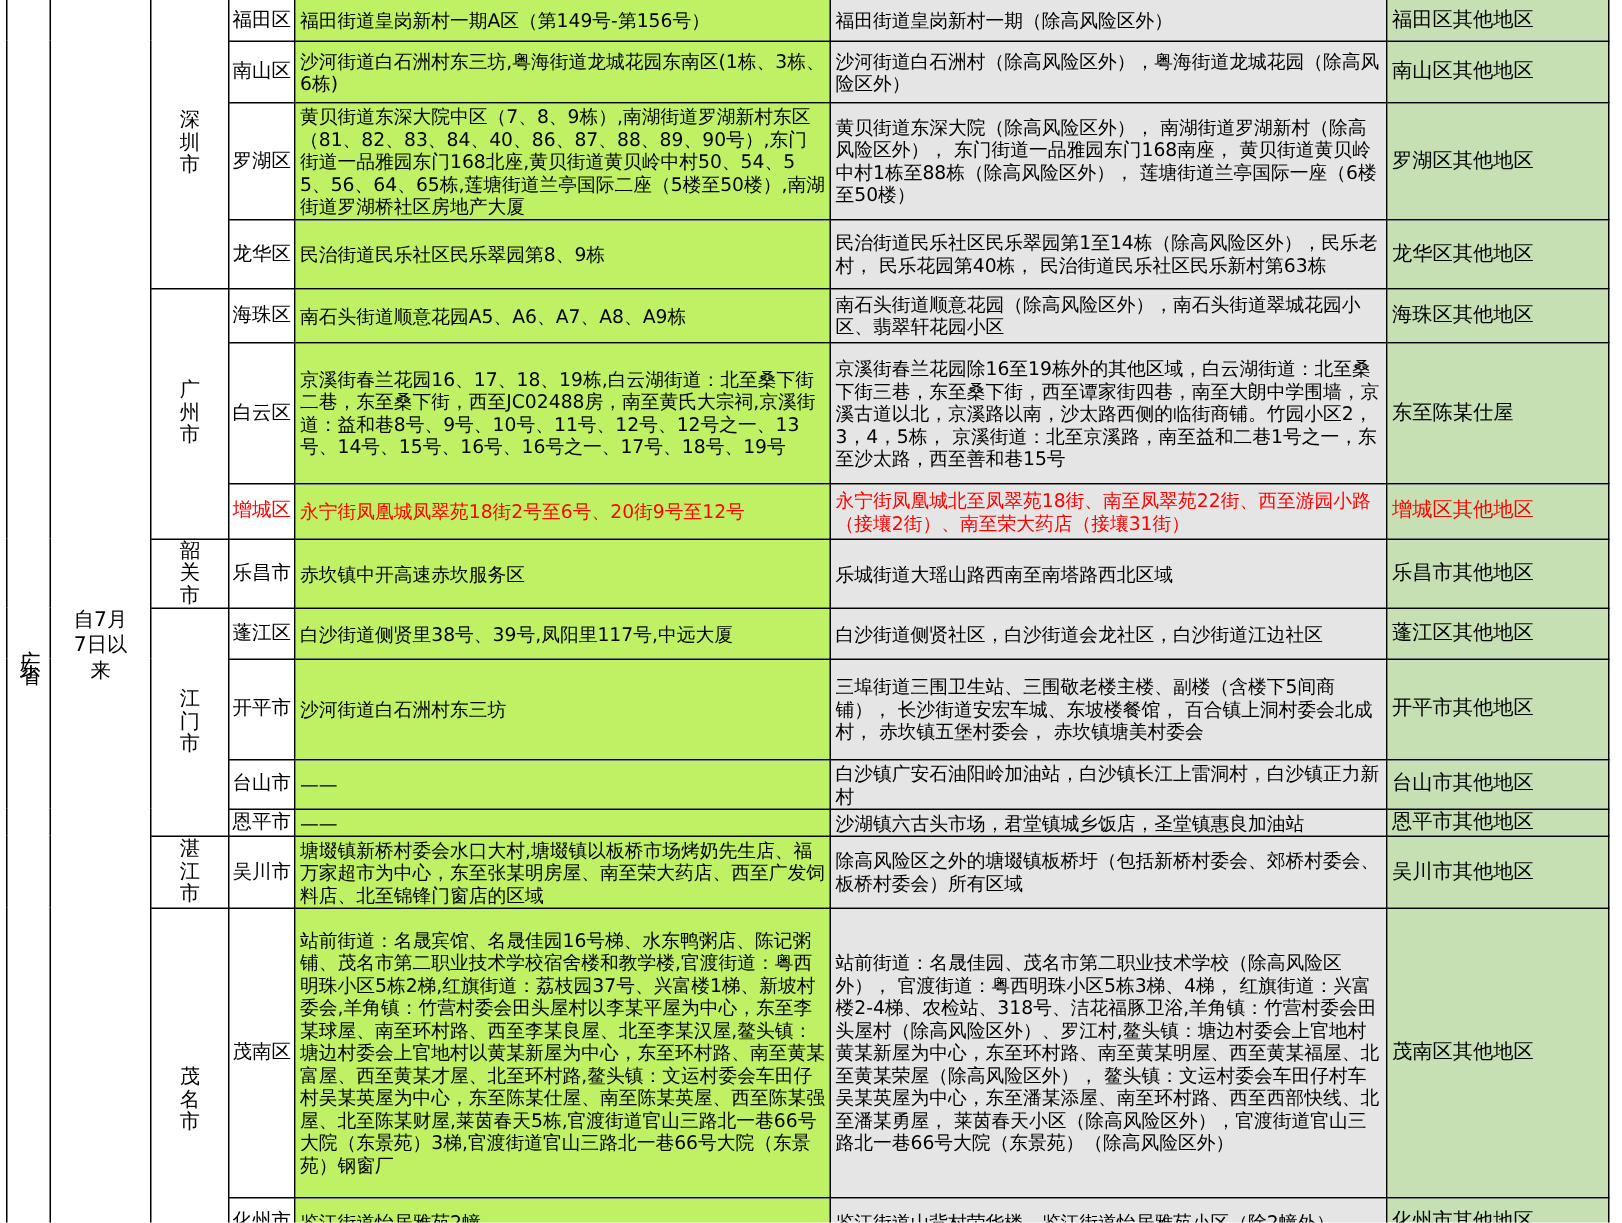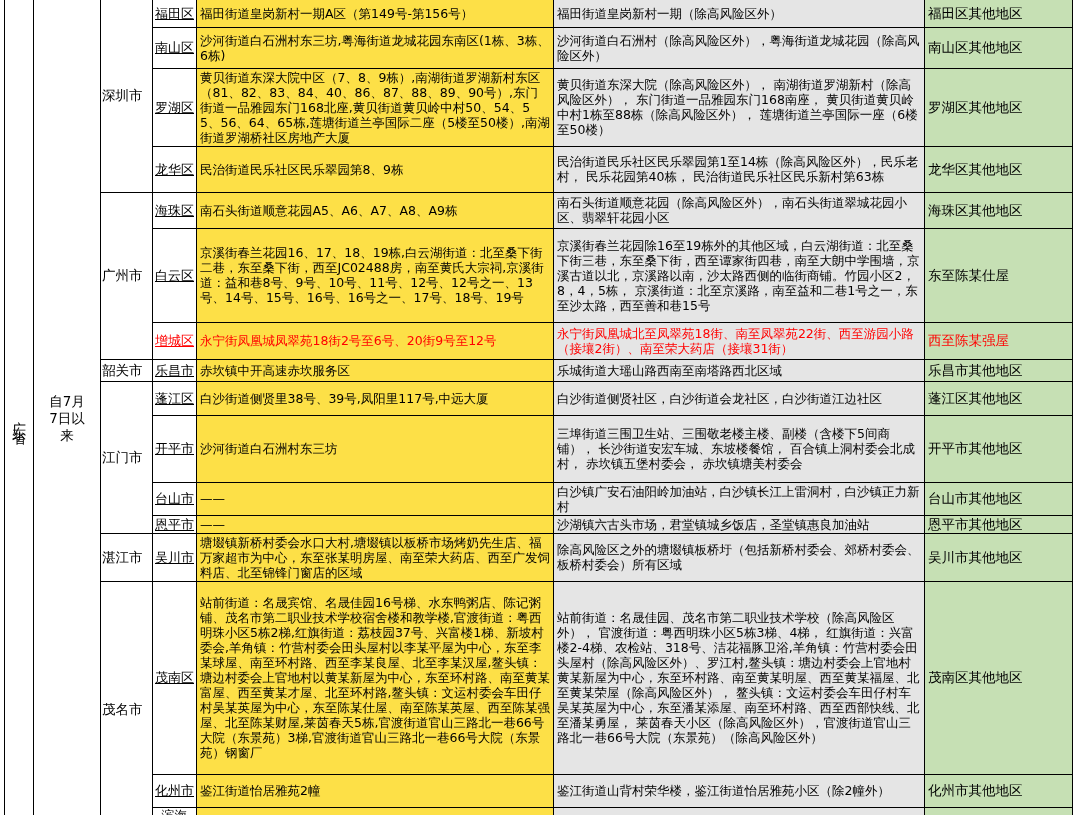--- a/index.html
+++ b/index.html
@@ -5,24 +5,24 @@
   html,body{margin:0;padding:0;background:#fff;}
   body{width:1081px;height:815px;overflow:hidden;font-family:"DejaVu Sans",sans-serif;}
   .sheet{padding-left:4px;}
   table{border-collapse:collapse;table-layout:fixed;width:1068px;}
   td{border:1px solid #000;overflow:hidden;vertical-align:middle;padding:1px 3px;
      font-size:12.5px;line-height:15px;color:#000;word-break:break-all;}
   tr.r0 td{border-top:none;}
   td.province{text-align:center;background:#fff;padding:0;}
   td.province span{writing-mode:vertical-rl;text-orientation:upright;letter-spacing:5px;font-size:14px;}
   td.period{text-align:center;background:#fff;padding:0 11px;font-size:13.5px;line-height:17px;}
-  td.city{text-align:left;background:#fff;font-size:13.5px;padding:0 1px;}
-  td.district{text-align:center;background:#fff;font-size:13px;padding:0 1px;text-decoration:underline;}
+  td.city{text-align:center;background:#fff;font-size:13.5px;padding:0 18px;}
+  td.district{text-align:center;background:#fff;font-size:13px;padding:0 1px;}
   td.district.clip2{padding:0 8px;}
-  td.high{background:#fde047;}
+  td.high{background:#bef264;}
   td.medium{background:#e5e5e5;}
   td.other{background:#C6E0B4;font-size:13.5px;margin-left:40px;}
   tr.alert td{color:#FF0000;}
   tr.hr0{height:27px} tr.hr1{height:41px} tr.hr2{height:72px} tr.hr3{height:46px}
   tr.hr4{height:36px} tr.hr5{height:94px} tr.hr6{height:37px} tr.hr7{height:22px}
   tr.hr8{height:34px} tr.hr9{height:67px} tr.hr10{height:33px} tr.hr11{height:17px}
   tr.hr12{height:45px} tr.hr13{height:193px} tr.hr14{height:33px} tr.hr15{height:18px}
 </style>
 </head>
 <body>
@@ -69,28 +69,28 @@
 <tr class="hr4">
   <td class="city" rowspan="3">广州市</td>
   <td class="district">海珠区</td>
   <td class="high">南石头街道顺意花园A5、A6、A7、A8、A9栋</td>
   <td class="medium">南石头街道顺意花园（除高风险区外），南石头街道翠城花园小区、翡翠轩花园小区</td>
   <td class="other">海珠区其他地区</td>
 </tr>
 <tr class="hr5">
   <td class="district">白云区</td>
   <td class="high">京溪街春兰花园16、17、18、19栋,白云湖街道：北至桑下街二巷，东至桑下街，西至JC02488房，南至黄氏大宗祠,京溪街道：益和巷8号、9号、10号、11号、12号、12号之一、13号、14号、15号、16号、16号之一、17号、18号、19号</td>
-  <td class="medium">京溪街春兰花园除16至19栋外的其他区域，白云湖街道：北至桑下街三巷，东至桑下街，西至谭家街四巷，南至大朗中学围墙，京溪古道以北，京溪路以南，沙太路西侧的临街商铺。竹园小区2，8，4，5栋， 京溪街道：北至京溪路，南至益和二巷1号之一，东至沙太路，西至善和巷15号</td>
+  <td class="medium">京溪街春兰花园除16至19栋外的其他区域，白云湖街道：北至桑下街三巷，东至桑下街，西至谭家街四巷，南至大朗中学围墙，京溪古道以北，京溪路以南，沙太路西侧的临街商铺。竹园小区2，3，4，5栋， 京溪街道：北至京溪路，南至益和二巷1号之一，东至沙太路，西至善和巷15号</td>
   <td class="other">东至陈某仕屋</td>
 </tr>
 <tr class="hr6 alert">
   <td class="district">增城区</td>
   <td class="high">永宁街凤凰城凤翠苑18街2号至6号、20街9号至12号</td>
   <td class="medium">永宁街凤凰城北至凤翠苑18街、南至凤翠苑22街、西至游园小路（接壤2街）、南至荣大药店（接壤31街）</td>
-  <td class="other">西至陈某强屋</td>
+  <td class="other">增城区其他地区</td>
 </tr>
 <tr class="hr7">
   <td class="city">韶关市</td>
   <td class="district">乐昌市</td>
   <td class="high">赤坎镇中开高速赤坎服务区</td>
   <td class="medium">乐城街道大瑶山路西南至南塔路西北区域</td>
   <td class="other">乐昌市其他地区</td>
 </tr>
 <tr class="hr8">
   <td class="city" rowspan="4">江门市</td>

